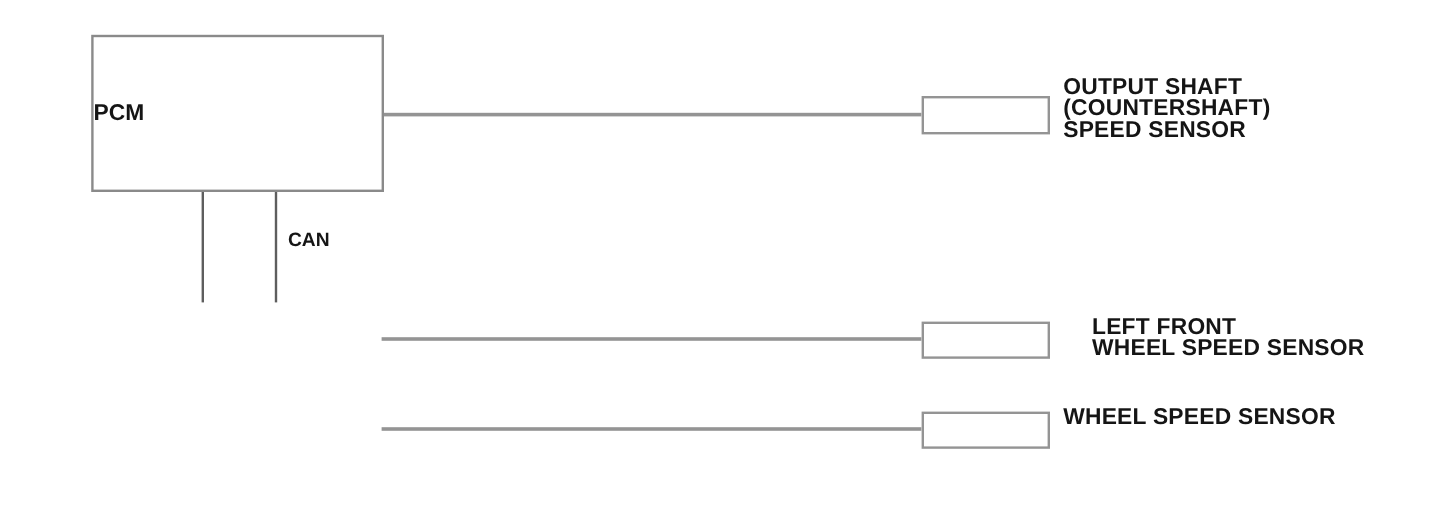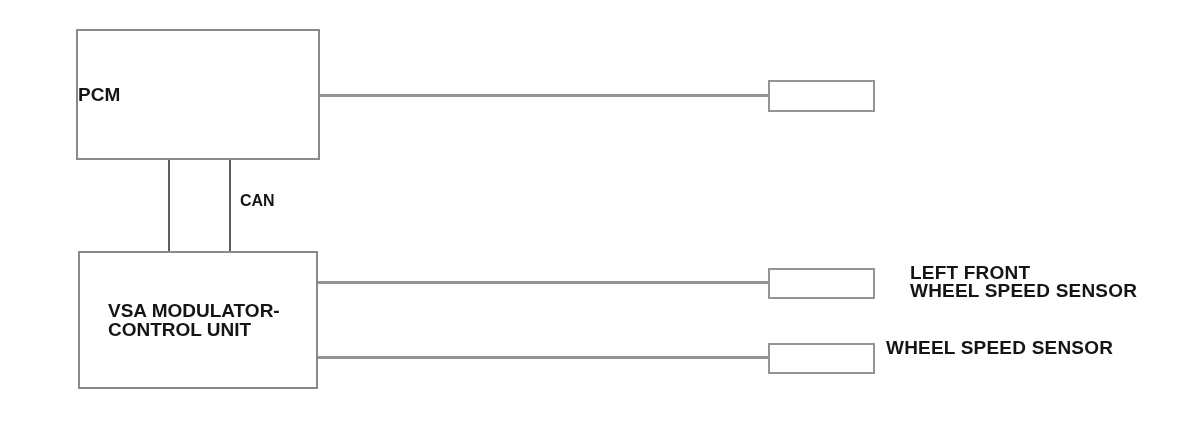--- a/index.html
+++ b/index.html
@@ -82,35 +82,36 @@
 <div class="canvas">
 
   <div class="module-box pcm-box">
     <span>PCM</span>
   </div>
 
   <div class="v-line v-line-left"></div>
   <div class="v-line v-line-right"></div>
   <div class="can-label">CAN</div>
 
-  <div class="module-box vsa-box">
-    <span>VSA MODULATOR-</span>
-    <span>CONTROL UNIT</span>
-  </div>
 
   <div class="h-line h-line-1"></div>
 
   <div class="h-line h-line-2"></div>
 
   <div class="h-line h-line-3"></div>
 
   <div class="sensor-box sensor-box-1"></div>
   <div class="sensor-box sensor-box-2"></div>
   <div class="sensor-box sensor-box-3"></div>
 
+  <div class="sensor-label sensor-label-1">
+    <div>OUTPUT SHAFT</div>
+    <div>(COUNTERSHAFT)</div>
+    <div>SPEED SENSOR</div>
+  </div>
 
   <div class="sensor-label sensor-label-2">
     <div>LEFT FRONT</div>
     <div>WHEEL SPEED SENSOR</div>
   </div>
 
   <div class="sensor-label sensor-label-3">
     <div>WHEEL SPEED SENSOR</div>
   </div>
 

